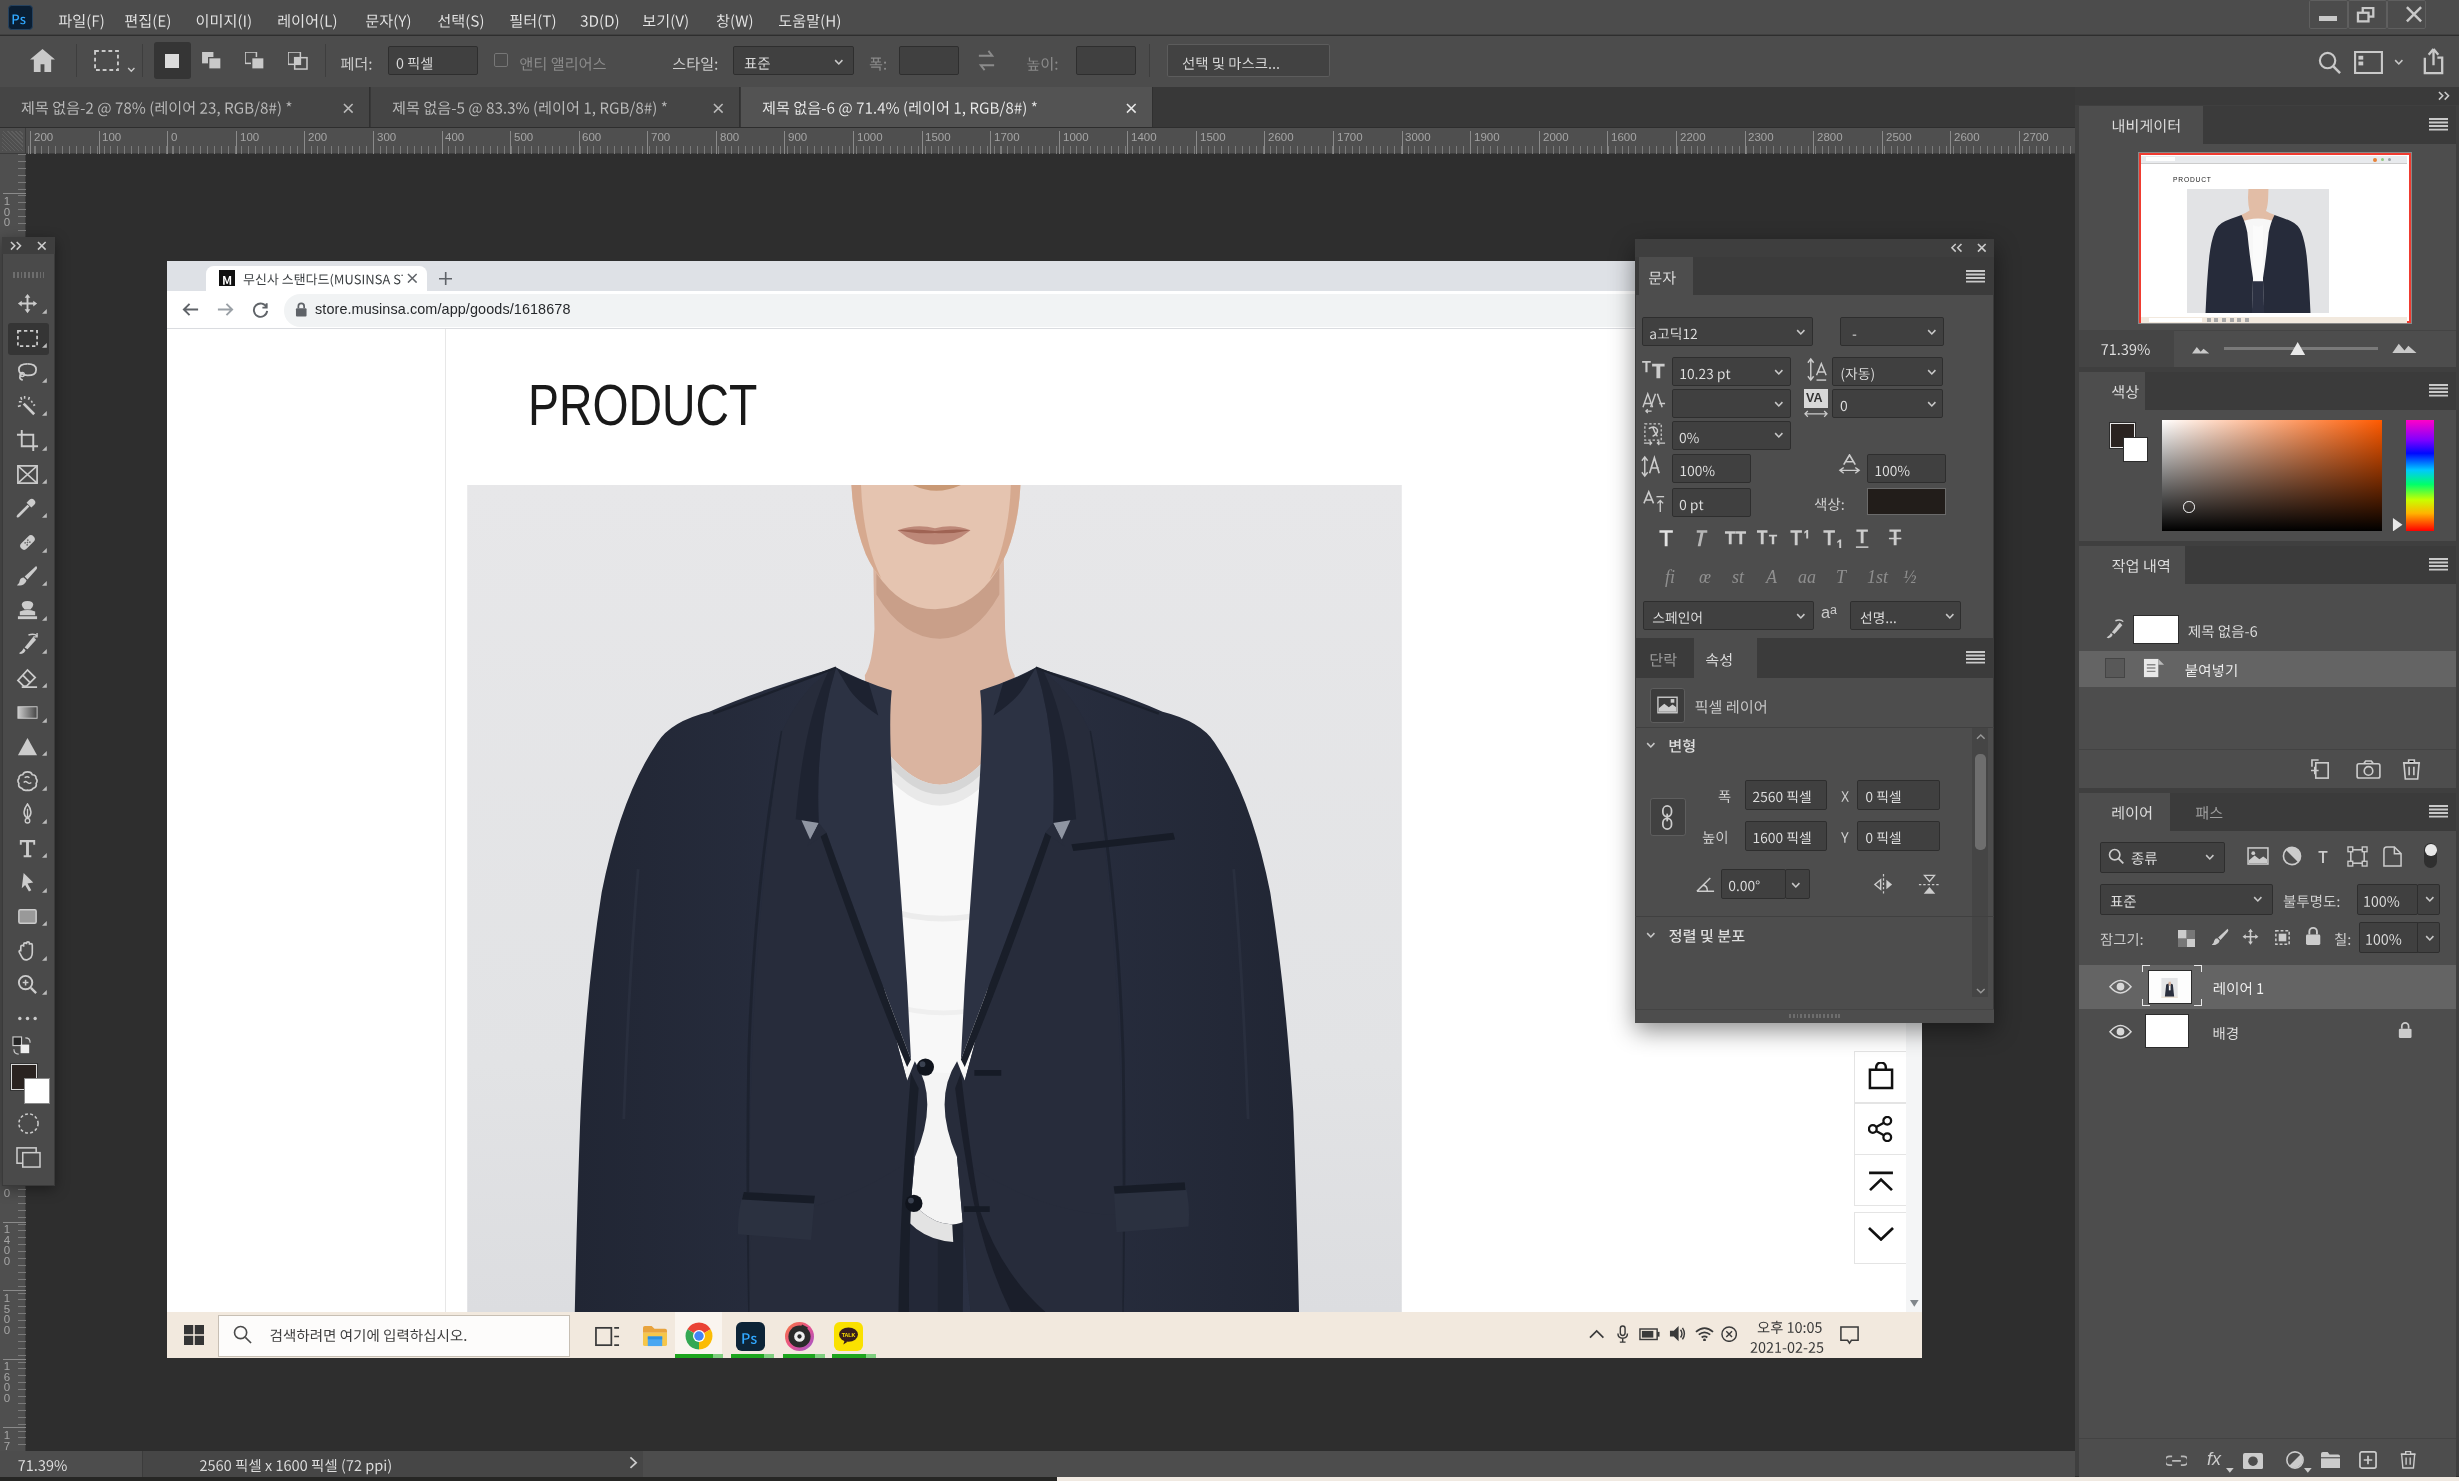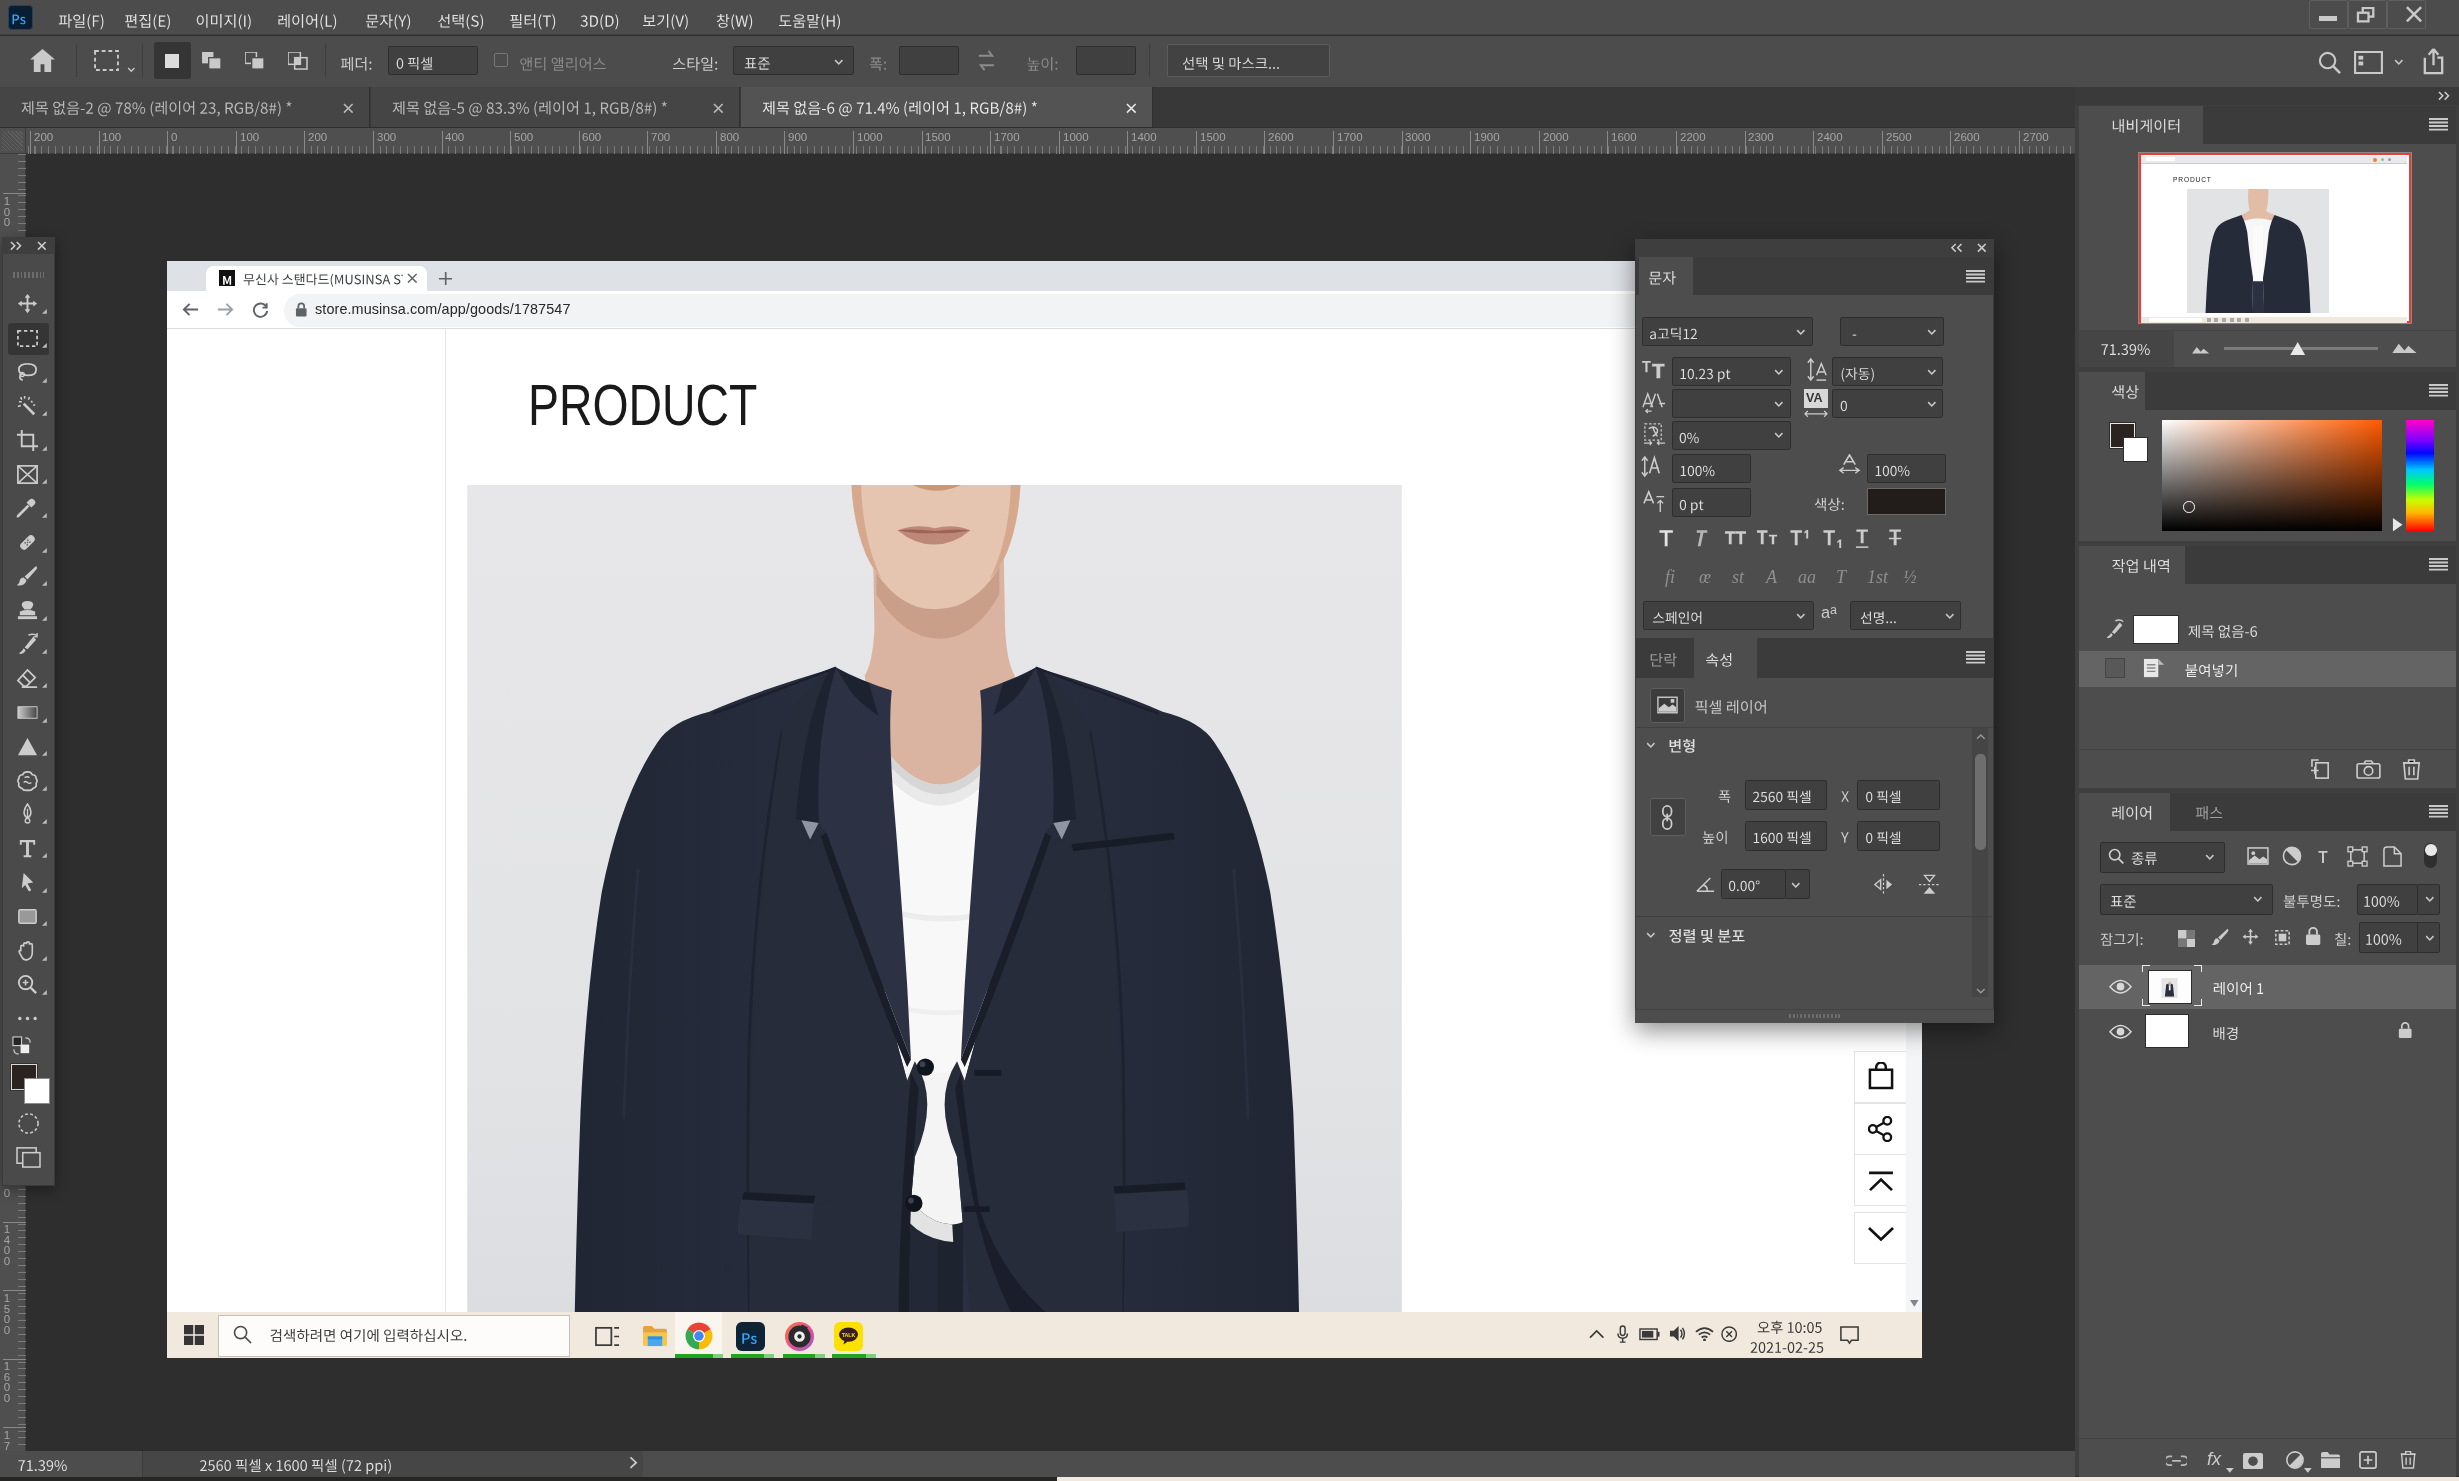--- a/index.html
+++ b/index.html
@@ -257,21 +257,21 @@
 <div class="txt" style="left:1474px;top:131px;font-size:11.5px;color:#a5a5a5">1900</div>
 <div class="a" style="left:1539px;top:131px;width:1px;height:23px;background:#8a8a8a"></div>
 <div class="txt" style="left:1543px;top:131px;font-size:11.5px;color:#a5a5a5">2000</div>
 <div class="a" style="left:1607px;top:131px;width:1px;height:23px;background:#8a8a8a"></div>
 <div class="txt" style="left:1611px;top:131px;font-size:11.5px;color:#a5a5a5">1600</div>
 <div class="a" style="left:1676px;top:131px;width:1px;height:23px;background:#8a8a8a"></div>
 <div class="txt" style="left:1680px;top:131px;font-size:11.5px;color:#a5a5a5">2200</div>
 <div class="a" style="left:1745px;top:131px;width:1px;height:23px;background:#8a8a8a"></div>
 <div class="txt" style="left:1748px;top:131px;font-size:11.5px;color:#a5a5a5">2300</div>
 <div class="a" style="left:1813px;top:131px;width:1px;height:23px;background:#8a8a8a"></div>
-<div class="txt" style="left:1817px;top:131px;font-size:11.5px;color:#a5a5a5">2400</div>
+<div class="txt" style="left:1817px;top:131px;font-size:11.5px;color:#a5a5a5">2800</div>
 <div class="a" style="left:1882px;top:131px;width:1px;height:23px;background:#8a8a8a"></div>
 <div class="txt" style="left:1886px;top:131px;font-size:11.5px;color:#a5a5a5">2500</div>
 <div class="a" style="left:1950px;top:131px;width:1px;height:23px;background:#8a8a8a"></div>
 <div class="txt" style="left:1954px;top:131px;font-size:11.5px;color:#a5a5a5">2600</div>
 <div class="a" style="left:2019px;top:131px;width:1px;height:23px;background:#8a8a8a"></div>
 <div class="txt" style="left:2023px;top:131px;font-size:11.5px;color:#a5a5a5">2700</div>
 <div class="a" style="left:0;top:154px;width:26px;height:1297px;background:#4f4f4f;border-right:1px solid #3c3c3c"></div>
 <div class="a" style="left:18px;top:154px;width:7.7px;height:1297px;background:repeating-linear-gradient(180deg,#7a7a7a 0 1px,transparent 1px 6.9px)"></div>
 <div class="a" style="left:2.9px;top:193px;width:23px;height:1px;background:#8a8a8a"></div>
 <div class="txt" style="left:3.8px;top:196px;font-size:11.5px;color:#a5a5a5;text-align:left">
@@ -423,21 +423,21 @@
       <path d="M2 10 H17 M11 4 17 10 11 16" fill="none" stroke="#9aa0a6" stroke-width="2"></path>
     </svg>
     <svg class="a" style="left:84px;top:39px" width="19" height="19" viewBox="0 0 20 20">
       <path d="M16.5 8 A7 7 0 1 0 17 11.5 M16.5 3.5 V8 H12" fill="none" stroke="#5f6368" stroke-width="2"></path>
     </svg>
     <div class="a" style="left:117px;top:33px;width:1374px;height:33px;background:#f1f3f4;border-radius:16.3px"></div>
     <svg class="a" style="left:128px;top:41px" width="12.5" height="15.4" viewBox="0 0 13 16">
       <rect x="1" y="6.5" width="11" height="8.5" rx="1" fill="#5f6368"></rect>
       <path d="M3.5 6.5 V4.5 A3 3 0 0 1 9.5 4.5 V6.5" fill="none" stroke="#5f6368" stroke-width="1.8"></path>
     </svg>
-    <div class="txt" style="left:148px;top:40px;font-size:14.4px;color:#26282b;letter-spacing:0.1px">store.musinsa.com/app/goods/1787547</div>
+    <div class="txt" style="left:148px;top:40px;font-size:14.4px;color:#26282b;letter-spacing:0.1px">store.musinsa.com/app/goods/1618678</div>
     <div class="a" style="left:278px;top:68px;width:1px;height:983px;background:#e7e7e7"></div>
     <div class="txt" style="left:361px;top:110px;font-size:58px;color:#191919;letter-spacing:0;transform:scaleX(0.8);transform-origin:0 0">PRODUCT</div>
     <div class="a" style="left:300px;top:224px;width:935px;height:827px">
       <svg width="935" height="827" viewBox="0 0 973 861">
 <defs>
 <linearGradient id="pbg" x1="0" y1="0" x2="0" y2="1">
 <stop offset="0" stop-color="#e7e7e9"></stop>
             <stop offset="0.7" stop-color="#e2e3e5"></stop>
             <stop offset="1" stop-color="#dcdde0"></stop>
           </linearGradient>

